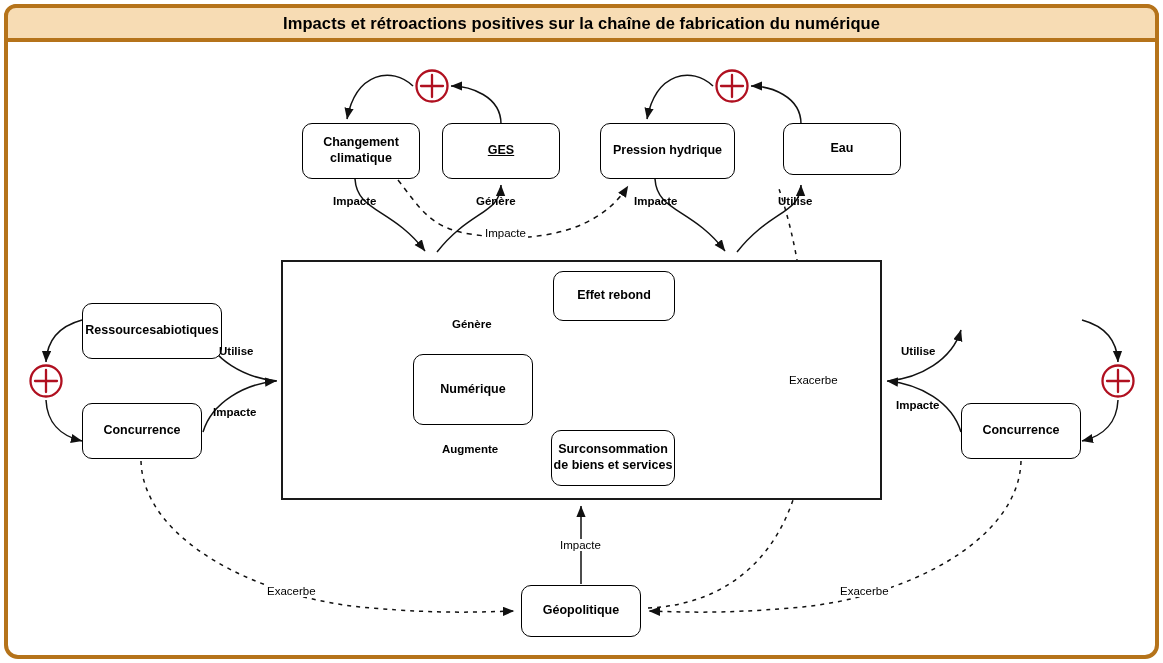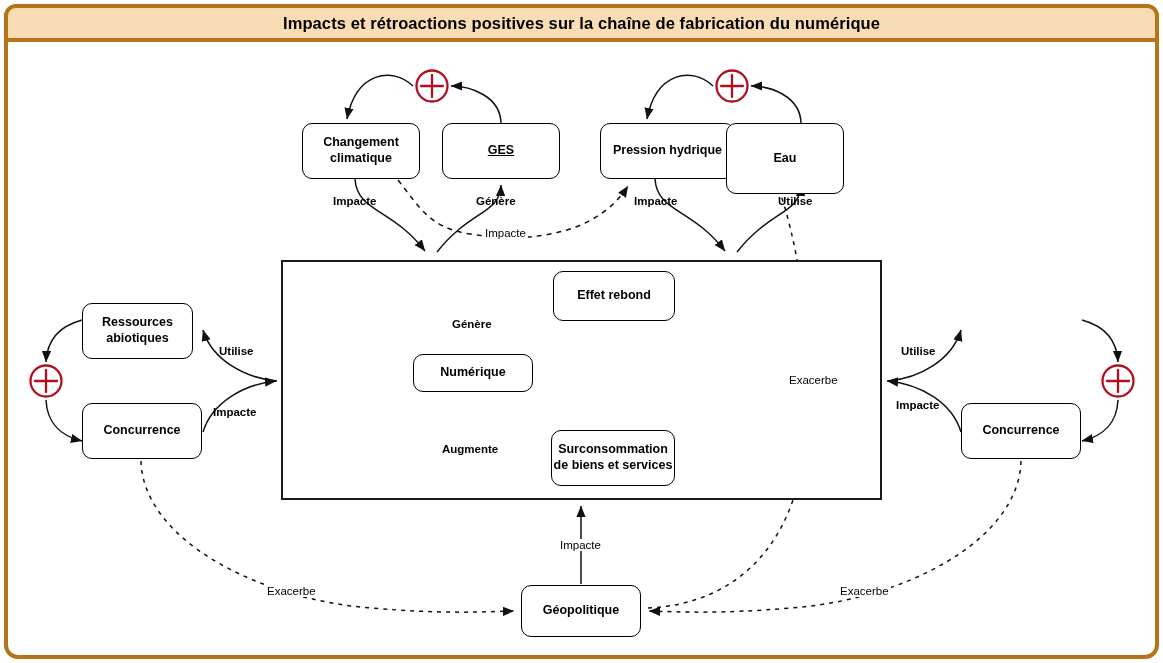--- a/index.html
+++ b/index.html
@@ -114,43 +114,43 @@
   </div>
 
   <div class="node" style="left:442px;top:123px;width:118px;height:56px;text-decoration:underline;">
     <span>GES</span>
   </div>
 
   <div class="node" style="left:600px;top:123px;width:135px;height:56px;">
     <span>Pression hydrique</span>
   </div>
 
-  <div class="node" style="left:726px;top:123px;width:118px;height:71px;">
+  <div class="node" style="left:783px;top:123px;width:118px;height:52px;">
     <span>Eau</span>
   </div>
 
-  <div class="node" style="left:82px;top:303px;width:111px;height:56px;flex-direction:column;">
+  <div class="node" style="left:82px;top:303px;width:140px;height:56px;flex-direction:row;">
     <span>Ressources</span>
     <span>abiotiques</span>
   </div>
 
   <div class="node" style="left:82px;top:403px;width:120px;height:56px;">
     <span>Concurrence</span>
   </div>
 
 
   <div class="node" style="left:961px;top:403px;width:120px;height:56px;">
     <span>Concurrence</span>
   </div>
 
   <div class="node inner" style="left:553px;top:271px;width:122px;height:50px;">
     <span>Effet rebond</span>
   </div>
 
-  <div class="node inner" style="left:413px;top:354px;width:120px;height:38px;text-align:center;">
+  <div class="node inner" style="left:413px;top:354px;width:120px;height:71px;text-align:center;">
     <span>Numérique</span>
   </div>
 
   <div class="node inner" style="left:551px;top:430px;width:124px;height:56px;flex-direction:column;">
     <span>Surconsommation</span>
     <span>de biens et services</span>
   </div>
 
   <div class="node" style="left:521px;top:585px;width:120px;height:52px;">
     <span>Géopolitique</span>

